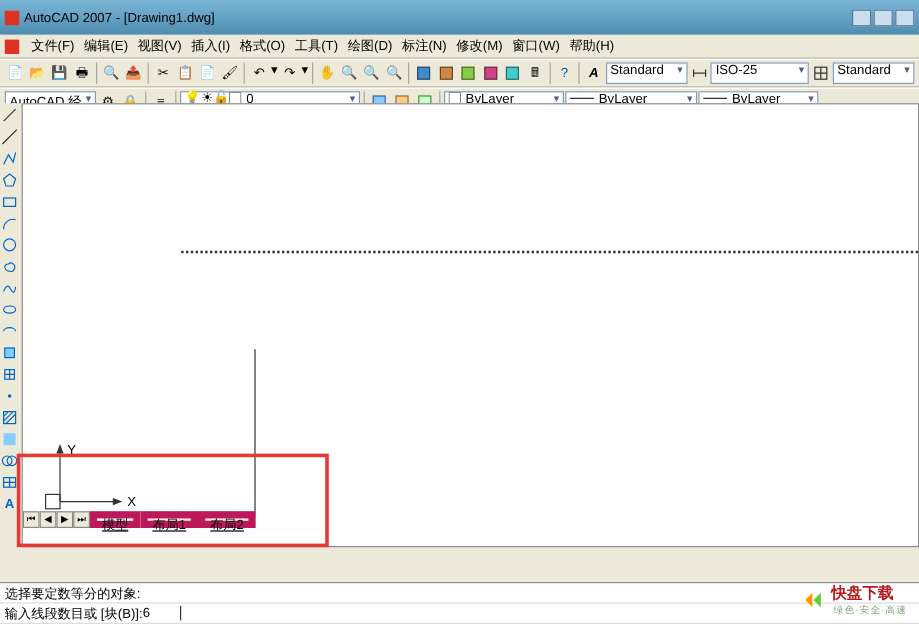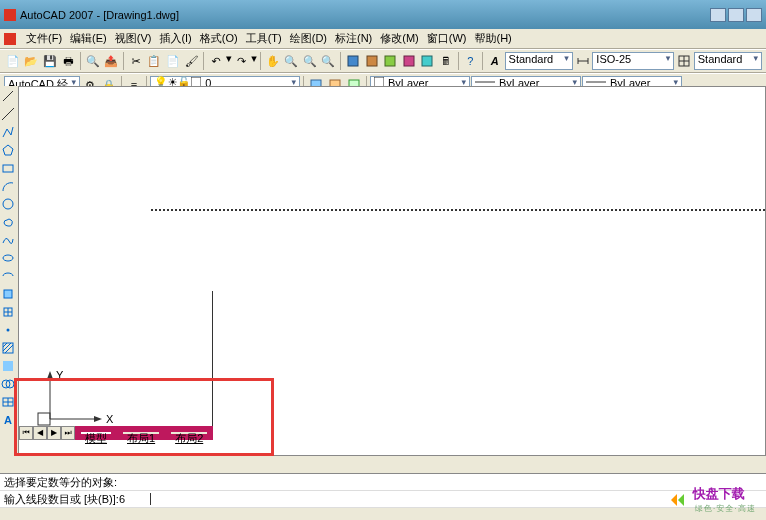--- a/index.html
+++ b/index.html
@@ -31,27 +31,27 @@
 .ucs { position: absolute; left: 13px; bottom: 16px; }
 .ucs text { font-size: 11px; }
 
 .tabs-row { position: absolute; left: 0; bottom: 14px; display: flex; align-items: center; height: 16px; }
 .tabs-row .nav { display: flex; }
 .tabs-row .nav-btn { width: 14px; height: 14px; border: 1px solid #888; background: #ece9d8; font-size: 8px; text-align: center; line-height: 12px; }
 .tabs-row .tab { background: #fff; border: 6px solid #be185d; padding: 0 4px; height: 14px; line-height: 12px; font-size: 10px; text-decoration: underline; }
 
 .red-box { position: absolute; left: 14px; top: 378px; width: 260px; height: 78px; border: 3px solid #e53935; pointer-events: none; }
 
-.cmdline { position: absolute; left: 0; right: 0; bottom: 12px; background: #fff; border-top: 1px solid #888; }
+.cmdline { position: absolute; left: 0; right: 0; bottom: 0; background: #fff; border-top: 1px solid #888; }
 .cmd-row { height: 17px; display: flex; align-items: center; padding: 0 4px; border-bottom: 1px solid #ddd; font-size: 11px; }
 .cmd-input { border: none; outline: none; font-size: 11px; background: transparent; }
 
 .watermark { position: absolute; right: 10px; bottom: 6px; display: flex; align-items: center; gap: 4px; }
 .watermark .logo { width: 20px; height: 20px; }
-.watermark .txt { font-size: 13px; font-weight: bold; color: #a21caf; }
+.watermark .txt { font-size: 13px; font-weight: bold; color: #b91c1c; }
 .watermark .sub { font-size: 8px; color: #7a7; margin-left: 2px; letter-spacing: 1px; }
 
 
 .gl { font-size: 11px; line-height: 1; }
 svg.ic { width: 14px; height: 14px; }
 </style>
 </head>
 <body>
 
 <div class="titlebar">

